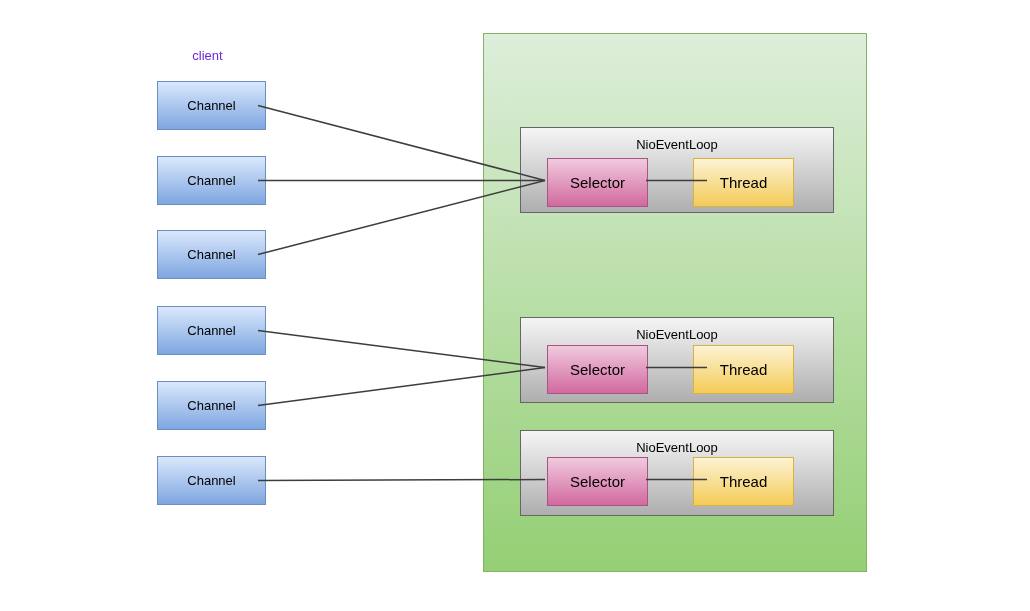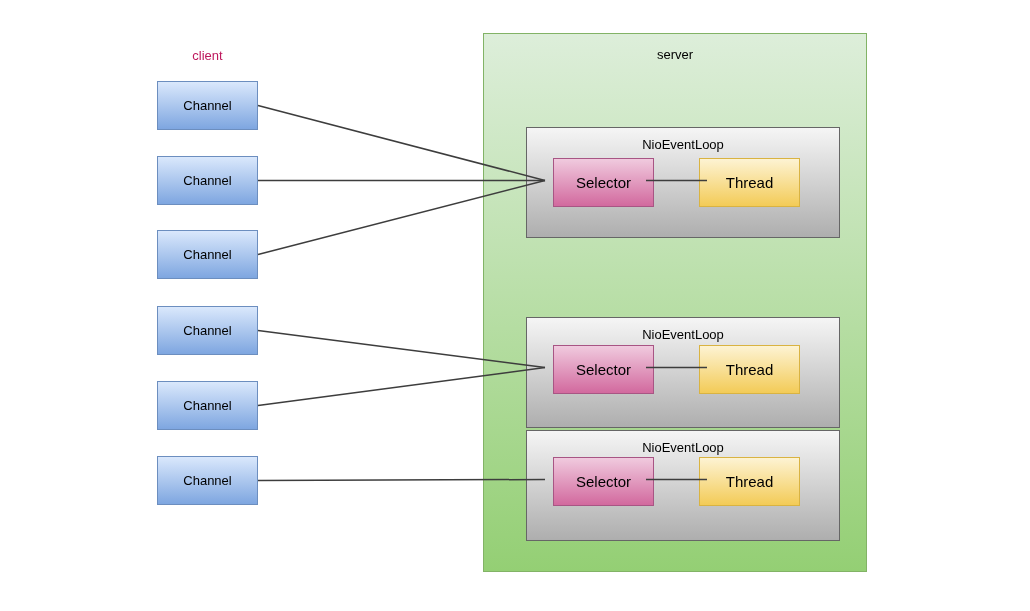--- a/index.html
+++ b/index.html
@@ -11,30 +11,30 @@
     overflow: hidden;
   }
   .canvas {
     position: relative;
     width: 1030px; height: 611px;
     background: #ffffff;
   }
   .group-label {
     position: absolute;
     font-size: 13px;
-    color: #be185d;
+    color: #6d28d9;
     text-align: center;
   }
   .client-label {
     left: 157px; top: 48px; width: 101px;
   }
   
   .channel {
     position: absolute;
-    left: 157px; width: 101px; height: 49px;
+    left: 157px; width: 109px; height: 49px;
     background: linear-gradient(to bottom, #dae8fc 0%, #7ea6e0 100%);
     border: 1px solid #6c8ebf;
     display: flex; align-items: center; justify-content: center;
     font-size: 13px;
     z-index: 2;
   }
   .ch-1 { top: 81px; }
   .ch-2 { top: 156px; }
   .ch-3 { top: 230px; }
   .ch-4 { top: 306px; }
@@ -50,24 +50,23 @@
   }
   .server-label {
     position: absolute;
     left: 0; top: 13px; width: 100%;
     text-align: center;
     font-size: 13px;
   }
   
   .nel {
     position: absolute;
-    left: 36px; width: 314px; height: 111px;
+    left: 36px; width: 314px; height: 86px;
     background: linear-gradient(to bottom, #f5f5f5 0%, #aeaeae 100%);
     border: 1px solid #666666;
-    margin-left: 6px;
   }
   .nel-1 { top: 93px; }
   .nel-2 { top: 283px; }
   .nel-3 { top: 396px; }
   .nel-title {
     position: absolute;
     left: 0; top: 9px; width: 100%;
     text-align: center;
     font-size: 13px;
   }
@@ -123,21 +122,20 @@
     <span>Channel</span>
   </div>
   <div class="channel ch-5">
     <span>Channel</span>
   </div>
   <div class="channel ch-6">
     <span>Channel</span>
   </div>
 
   <div class="server">
-    <div class="server-label">server</div>
 
     <div class="nel nel-1">
       <div class="nel-title">NioEventLoop</div>
       <div class="inner-box selector">
         <span>Selector</span>
       </div>
       <div class="inner-box thread">
         <span>Thread</span>
       </div>
     </div>

